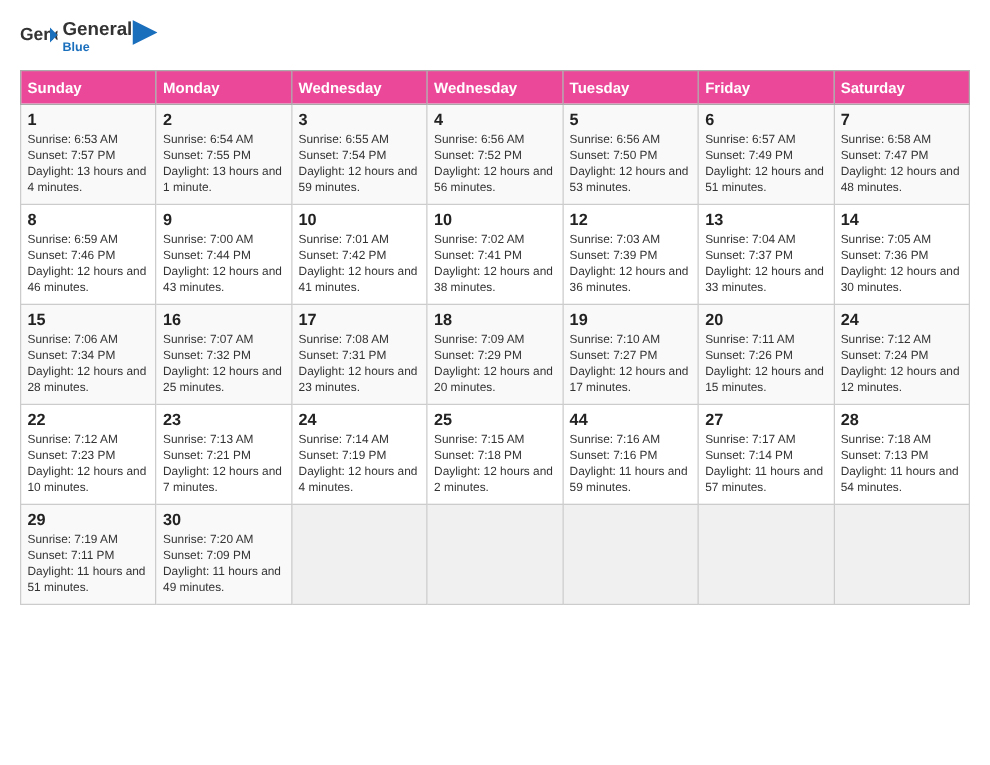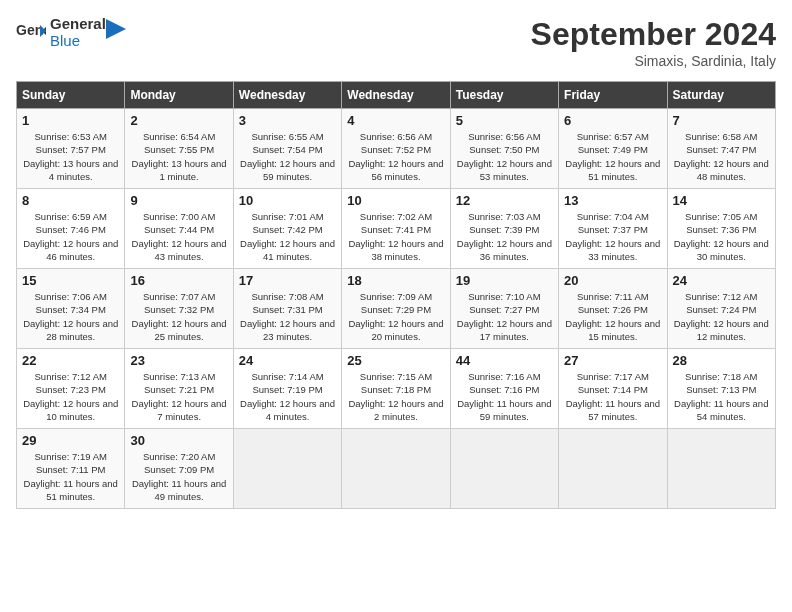--- a/index.html
+++ b/index.html
@@ -36,21 +36,21 @@
     .location {
       font-size: 14px;
       color: #555;
     }
     table {
       width: 100%;
       border-collapse: collapse;
       font-size: 10px;
     }
     thead tr th {
-      background: #404040;
+      background: #ec4899;
       color: #fff;
       text-align: left;
       padding: 6px 5px;
       font-size: 12px;
       font-weight: bold;
       border: 1px solid #aaa;
     }
     tbody tr td {
       vertical-align: top;
       border: 1px solid #ccc;
@@ -69,43 +69,38 @@
       font-size: 13px;
       font-weight: bold;
       color: #222;
       display: block;
       margin-bottom: 2px;
     }
     .day-info {
       font-size: 9.5px;
       color: #333;
       line-height: 1.4;
-      text-align: center;
     }
   </style>
 </head>
 <body>
 
 <div class="header">
   <div class="logo">
     <svg class="logo-icon" viewBox="0 0 30 24" xmlns="http://www.w3.org/2000/svg">
       <text x="0" y="14" font-size="14" font-weight="bold" fill="#333">General</text>
       <polygon points="24,4 30,10 24,16" fill="#1a6fbd"></polygon>
     </svg>
     <div style="line-height:1.1">
       <div style="font-size:15px;font-weight:bold;color:#333">General</div>
-      <div style="font-size:15px;font-weight:normal;color:#1a6fbd">Blue</div>
+      <div style="font-size:10px;font-weight:bold;color:#1a6fbd">Blue</div>
     </div>
     <svg width="20" height="20" viewBox="0 0 20 20" style="margin-left:-4px;margin-top:-8px">
       <polygon points="0,0 20,10 0,20" fill="#1a6fbd"></polygon>
     </svg>
-  </div>
-  <div class="title-block">
-    <div class="month-title">September 2024</div>
-    <div class="location">Simaxis, Sardinia, Italy</div>
   </div>
 </div>
 
 <table>
   <thead>
     <tr id="header-row">
         <th>Sunday</th>
         <th>Monday</th>
         <th>Wednesday</th>
         <th>Wednesday</th>

